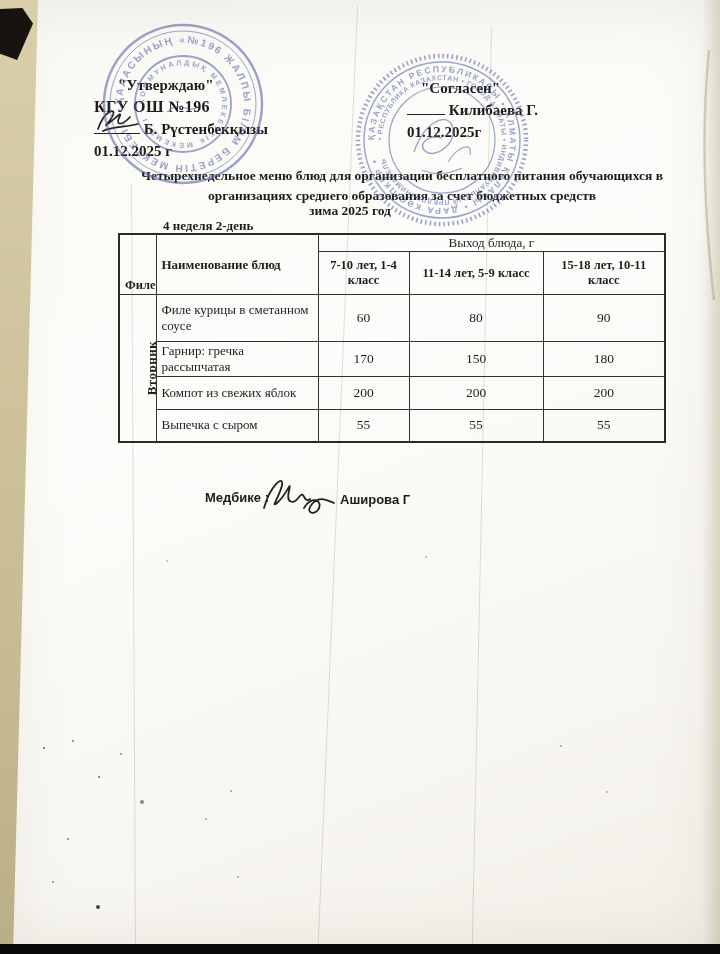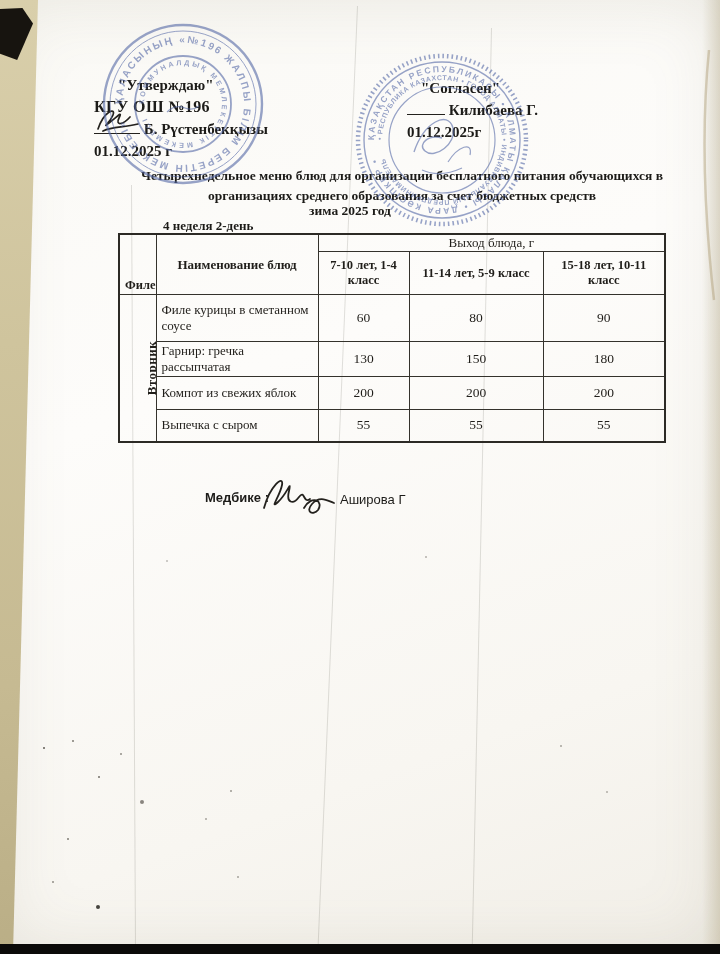--- a/index.html
+++ b/index.html
@@ -56,31 +56,31 @@
     font-weight:bold;font-size:13.5px;line-height:19.5px;z-index:3;}
   .zima{position:absolute;left:60px;top:203px;width:580px;text-align:center;font-weight:bold;font-size:13.5px;z-index:3;}
   .week{position:absolute;left:163px;top:218px;font-weight:bold;font-size:13px;z-index:3;}
   
   table.menu{position:absolute;left:118px;top:233px;width:546px;border-collapse:collapse;
     table-layout:fixed;z-index:3;font-size:13px;color:#201e1a;}
   table.menu td{border:1.4px solid #34322c;padding:1px 5px;overflow:hidden;}
   table.menu{border:2px solid #2c2a25;}
   .th-out{text-align:center;font-weight:normal;font-size:13px;line-height:14px;}
   .th-age{text-align:center;font-weight:bold;font-size:12.5px;line-height:15px;vertical-align:middle;}
-  .th-dish{text-align:center;font-weight:bold;font-size:13px;vertical-align:middle;}
+  .th-dish{text-align:left;font-weight:bold;font-size:13px;vertical-align:middle;}
   .th-date{vertical-align:bottom;text-align:center;font-weight:bold;font-size:12.5px;padding-bottom:2px;}
   .cell-day{vertical-align:middle;text-align:center;}
   .cell-day span{display:inline-block;transform:rotate(-90deg);transform-origin:center;font-weight:bold;font-size:13px;letter-spacing:.5px;white-space:nowrap;}
   .cell-dish{vertical-align:middle;font-size:13px;line-height:16px;}
   .cell-val{text-align:center;vertical-align:middle;font-size:13.5px;}
   
   .medic-label{position:absolute;left:205px;top:490px;font-family:"Liberation Sans","DejaVu Sans",sans-serif;
     font-weight:bold;font-size:13px;z-index:3;}
   .medic-name{position:absolute;left:340px;top:492px;font-family:"Liberation Sans","DejaVu Sans",sans-serif;
-    font-weight:normal;font-size:13px;z-index:3;}
+    font-weight:bold;font-size:13px;z-index:3;}
   .medic-sig{position:absolute;left:258px;top:470px;z-index:3;}
   .edge-curve{position:absolute;left:0;top:0;z-index:2;pointer-events:none;}
 </style>
 </head>
 <body>
 
 <div id="photo">
   <div class="paper">
     <div class="crease c1"></div>
     <div class="crease c2"></div>
@@ -177,21 +177,21 @@
         <td class="cell-day" rowspan="4">
           <span>Вторник</span>
         </td>
         <td class="cell-dish">Филе курицы в сметанном соусе</td>
         <td class="cell-val">60</td>
         <td class="cell-val">80</td>
         <td class="cell-val">90</td>
       </tr>
       <tr style="height:32px">
         <td class="cell-dish">Гарнир: гречка рассыпчатая</td>
-        <td class="cell-val">130</td>
+        <td class="cell-val">170</td>
         <td class="cell-val">150</td>
         <td class="cell-val">180</td>
       </tr>
       <tr style="height:33px">
         <td class="cell-dish">Компот из свежих яблок</td>
         <td class="cell-val">200</td>
         <td class="cell-val">200</td>
         <td class="cell-val">200</td>
       </tr>
       <tr style="height:32px">

